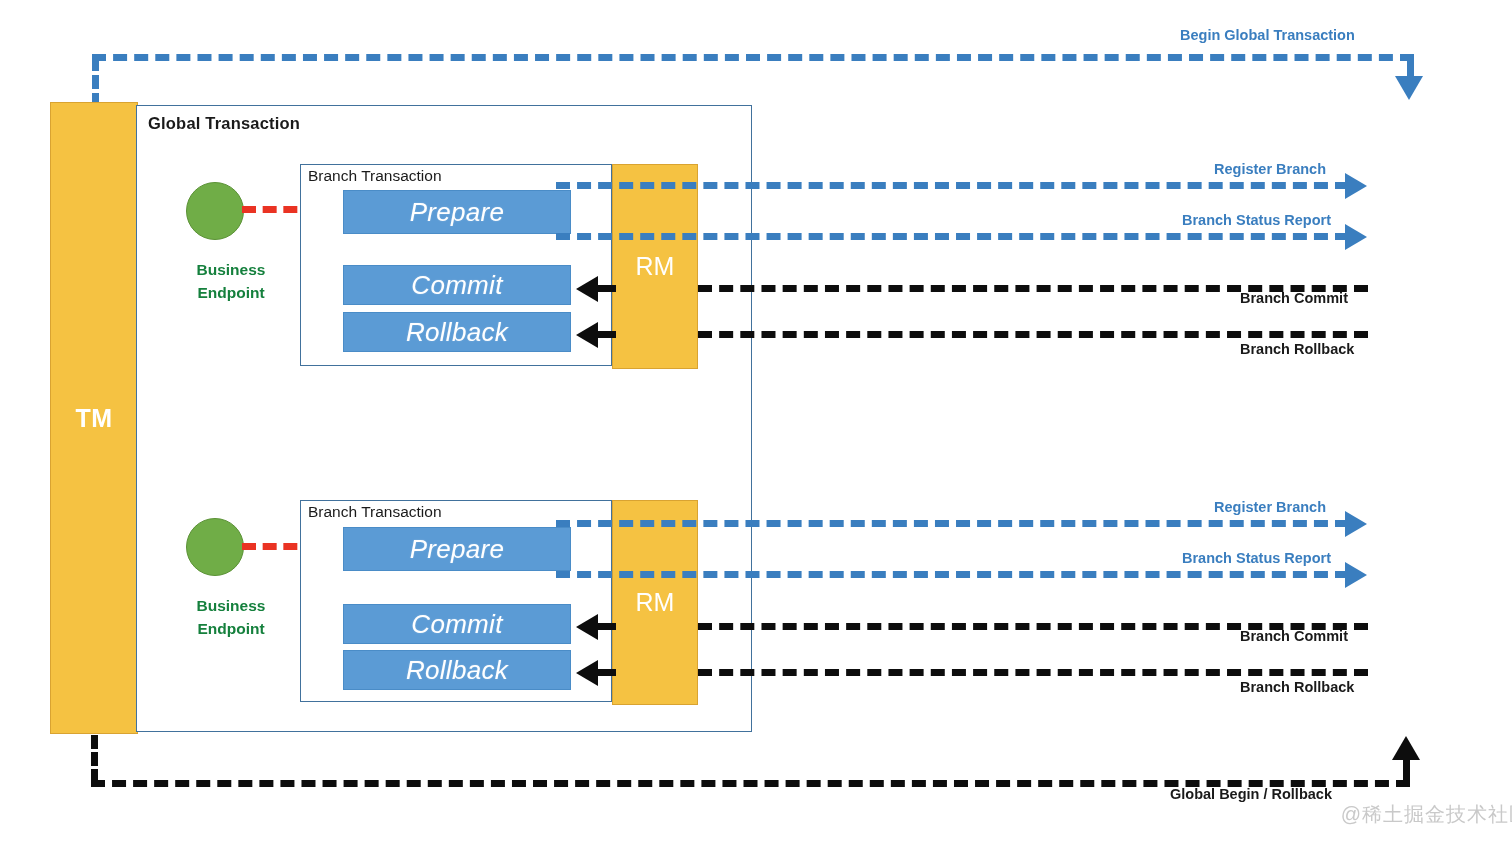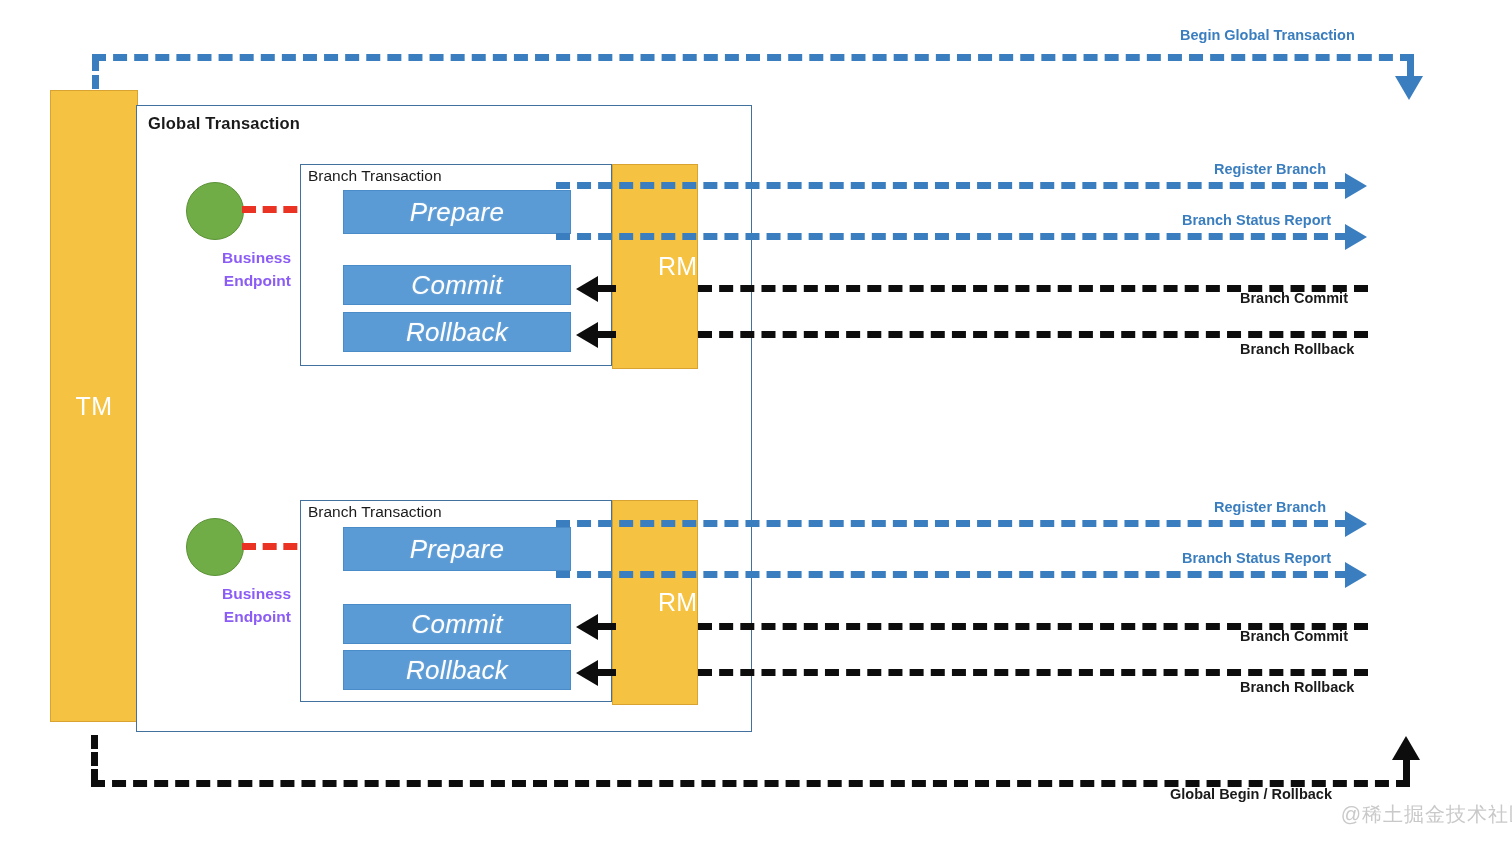--- a/index.html
+++ b/index.html
@@ -22,21 +22,21 @@
     background:#f5c242;
     border:1px solid #d9a331;
     display:flex;
     align-items:center;
     justify-content:center;
     color:#ffffff;
     font-size:25px;
     font-weight:400;
     letter-spacing:.5px;
   }
-  #tm-column{left:50px;top:90px;width:86px;height:630px;}
+  #tm-column{left:50px;top:102px;width:86px;height:630px;font-weight:bold;}
   #tc-column{left:1366px;top:105px;width:86px;height:630px;}
 
   
   #global-transaction-box{
     left:136px;top:105px;width:616px;height:627px;
     border:1.5px solid #41719c;
     background:#ffffff;
     box-sizing:border-box;
   }
   #global-transaction-title{
@@ -80,37 +80,37 @@
   #op-rollback-1{left:343px;top:312px;}
   #op-prepare-2{left:343px;top:527px;}
   #op-commit-2{left:343px;top:604px;}
   #op-rollback-2{left:343px;top:650px;}
 
   
   .rm-box{
     background:#f5c242;
     border:1px solid #d9a331;
     width:86px;height:205px;
-    display:flex;align-items:center;justify-content:flex-end;
+    display:flex;align-items:center;justify-content:center;
     color:#ffffff;font-size:25px;
     box-sizing:border-box;
   }
   #rm-box-1{left:612px;top:164px;}
   #rm-box-2{left:612px;top:500px;}
 
   
   .endpoint-circle{
     width:56px;height:56px;border-radius:50%;
     background:#70ad47;border:1px solid #5b9236;
   }
   #endpoint-circle-1{left:186px;top:182px;}
   #endpoint-circle-2{left:186px;top:518px;}
   .endpoint-label{
-    font-size:15.5px;font-weight:bold;color:#8b5cf6;
-    line-height:23px;text-align:right;width:120px;
+    font-size:15.5px;font-weight:bold;color:#15803d;
+    line-height:23px;text-align:center;width:120px;margin-top:12px;
   }
   #endpoint-label-1{left:171px;top:246px;}
   #endpoint-label-2{left:171px;top:582px;}
 
   
   .hline{height:0;border-top-style:dashed;}
   .vline{width:0;border-left-style:dashed;}
 
   .blue-dash-h{border-top:7px dashed #3a7ebf;}
   .blue-dash-v{border-left:7px dashed #3a7ebf;}

